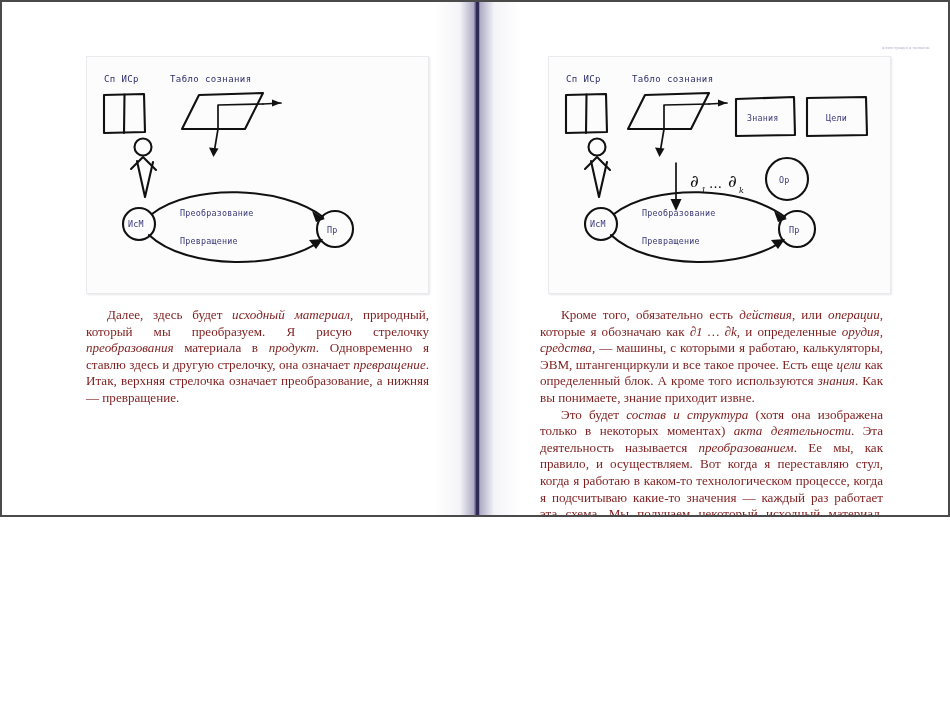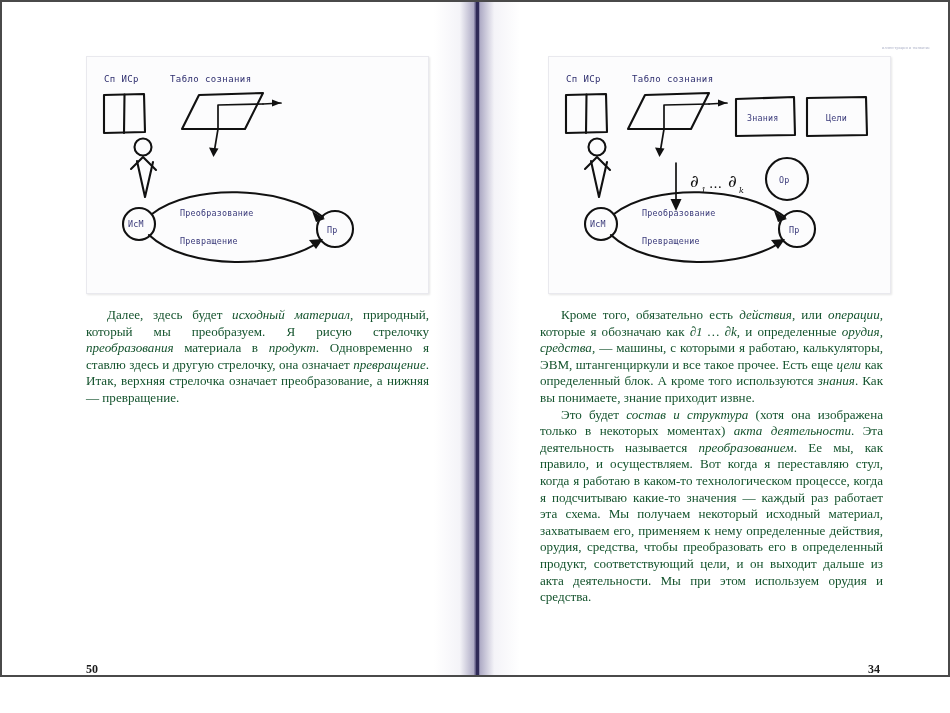--- a/index.html
+++ b/index.html
@@ -6,21 +6,21 @@
     margin: 0;
     padding: 0;
     background: #ffffff;
   }
   body {
     font-family: "Liberation Serif", serif;
   }
   .page-wrap {
     position: relative;
     width: 950px;
-    height: 677px;
+    height: 517px;
     background: #ffffff;
     box-sizing: border-box;
     border: 2px solid #4a4a4a;
     overflow: hidden;
   }
   
   .gutter {
     position: absolute;
     left: 432px;
     top: 0;
@@ -89,21 +89,21 @@
   .figure svg { display: block; }
 
   
   .textcol {
     position: absolute;
     width: 343px;
     top: 305px;
     font-family: "Liberation Serif", serif;
     font-size: 13.1px;
     line-height: 16.6px;
-    color: #14532d;
+    color: #7f1d1d;
     text-align: justify;
     text-justify: inter-word;
     hyphens: manual;
   }
   .tc-left  { left: 82px; }
   .tc-right { left: 20px; }
   .textcol p {
     margin: 0;
     text-indent: 21px;
   }

